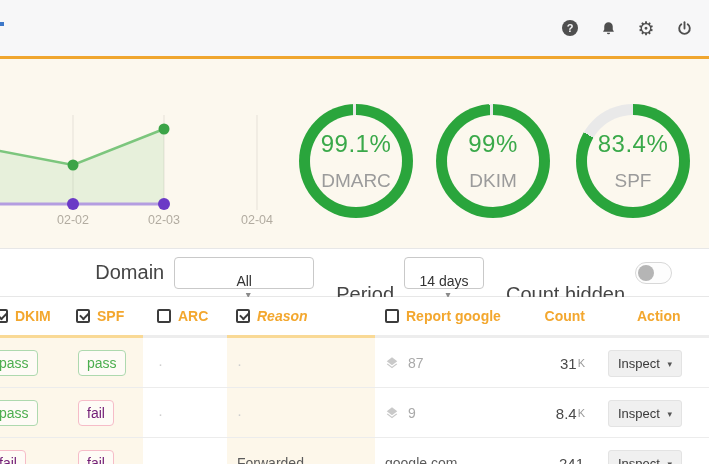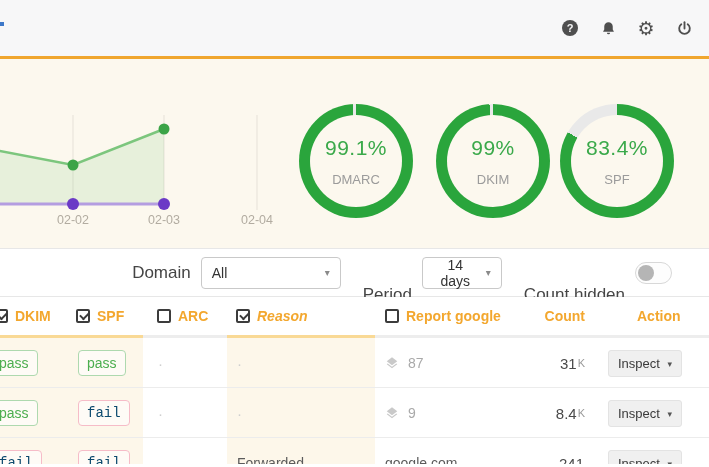--- a/index.html
+++ b/index.html
@@ -16,32 +16,32 @@
   .gear-glyph { font-size:19px; color:#4f4f4f; line-height:1; }
   .accent-line { width:709px; height:3px; background:#f0a62f; }
 
   
   .hero { position:relative; width:709px; height:189px; background:#fcf8ee; }
   .areachart { position:absolute; left:0; top:0; }
   .donut { position:absolute; width:114px; height:114px; border-radius:50%; top:45px; }
   .donut-hole { position:absolute; inset:11px; border-radius:50%; background:#fcf8ee; }
   .donut-text { position:absolute; inset:0; display:flex; flex-direction:column;
     align-items:center; justify-content:center; }
-  .donut-pct { font-size:21px; color:#3aa94a; letter-spacing:0.5px; }
-  .donut-label { font-size:13px; color:#9b9b9b; margin-top:12px; }
-  .donut-1 { left:299px; } .donut-2 { left:436px; } .donut-3 { left:560px; }
+  .donut-pct { font-size:24px; color:#3aa94a; letter-spacing:0.5px; }
+  .donut-label { font-size:19px; color:#9b9b9b; margin-top:12px; }
+  .donut-1 { left:299px; } .donut-2 { left:436px; } .donut-3 { left:576px; }
 
   
   .filterbar { position:relative; width:709px; height:49px; background:#ffffff;
     border-top:1px solid #e7e7e7; border-bottom:1px solid #e7e7e7;
     display:flex; align-items:center; justify-content:flex-end; padding-right:37px; }
-  .f-label { font-size:17px; color:#454545; }
+  .f-label { font-size:20px; color:#454545; }
   .dropdown { height:29px; background:#fff; border:1px solid #c9c9c9; border-radius:4px;
     display:flex; align-items:center; padding:15px 10px; font-size:14px; color:#333;
-    justify-content:space-between; cursor:pointer; }
+    justify-content:space-between; cursor:pointer;flex-direction:column; }
   .dd-domain { width:140px; margin-left:10px; }
   .dd-period { width:80px; margin-left:10px;text-align:center; }
   .caret { font-size:10px; color:#8a8a8a; margin-left:8px; }
   .gap-l { margin-left:22px;margin-top:44px; }
   .toggle { width:37px; height:22px; border:1px solid #d8d8d8; border-radius:11px;
     background:#fdfdfd; position:relative; margin-left:10px; cursor:pointer; }
   .toggle-knob { position:absolute; left:2px; top:2px; width:16px; height:16px;
     border-radius:50%; background:#b5b5b5; }
 
   
@@ -57,21 +57,21 @@
   .ul-gray { background:#ededed; }
 
   
   .tbody { position:relative; width:709px; height:126px; background:#fff; overflow:hidden; }
   .col-band { position:absolute; top:0; bottom:0; background:#fdf7ea; }
   .band-1 { left:0; width:143px; } .band-2 { left:227px; width:148px; }
   .row { position:relative; width:709px; height:50px; border-bottom:1px solid #ececec; }
   .badge { position:absolute; top:12px; height:26px; display:inline-flex; align-items:center;
     padding:0 8px; font-size:14px; border:1px solid; border-radius:4px; background:rgba(255,255,255,0.55); }
   .badge.pass { color:#4cae4f; border-color:#aed9af; }
-  .badge.fail { color:#0c4a6e; border-color:#f6bcc8;font-family:Liberation Mono, monospace; }
+  .badge.fail { color:#701a75; border-color:#f6bcc8; }
   .b-dkim { left:-10px; } .b-spf { left:78px; }
   .cell-val { position:absolute; top:0; height:50px; display:flex; align-items:center;
     font-size:14px; color:#5b5b5b; }
   .cell-val.dot { color:#cfcfcf; font-size:15px; }
   .c-arc { left:158px; } .c-reason { left:237px; }
   .c-origin { left:385px; gap:9px; color:#a9a9a9; }
   .c-origin.is-domain { color:#5b5b5b; }
   .layers-icon { width:14px; height:14px; display:inline-flex; }
   .c-count { right:124px; left:auto; justify-content:flex-end; color:#4a4a4a; font-size:15px; }
   .count-suffix { font-size:11px; color:#9a9a9a; margin-left:1px; }

